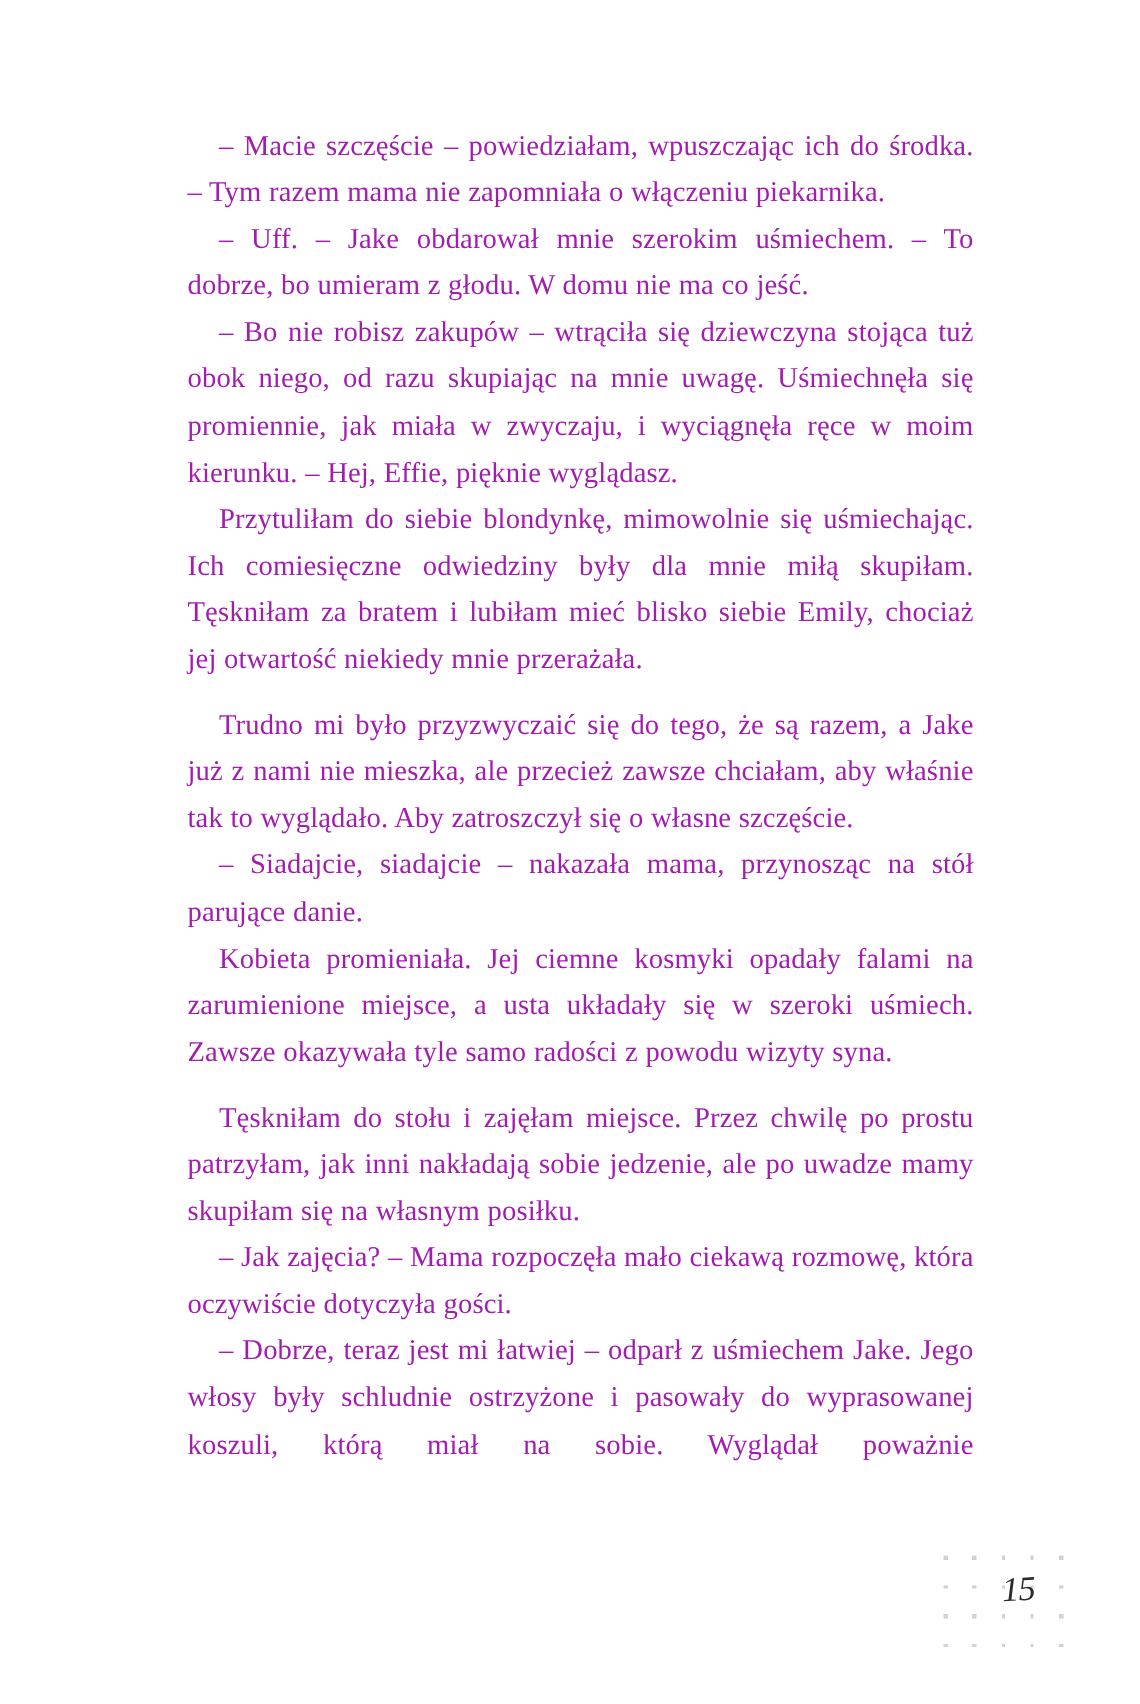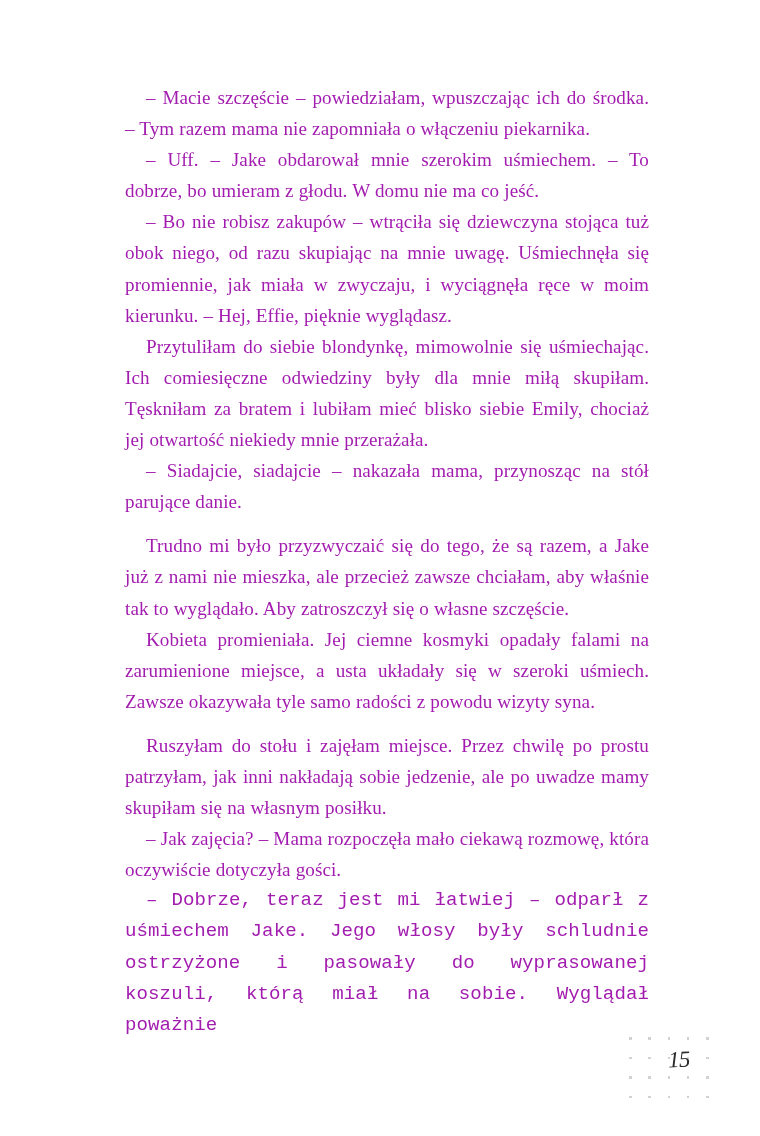--- a/index.html
+++ b/index.html
@@ -40,21 +40,20 @@
     word-spacing: 0.2px;
     -webkit-font-smoothing: antialiased;
   }
 
   .para.gap-before {
     margin-top: 13px;
   }
 
   .para:last-child {
     text-align-last: justify;
-    font-family: Liberation Mono, monospace;
   }
 
   
   .footer {
     position: absolute;
     left: 629px;
     top: 1037px;
     width: 96px;
     height: 62px;
   }
@@ -94,24 +93,24 @@
 </head>
 <body>
 
 <div class="page">
 
   <div class="text-block">
     <p class="para">– Macie szczęście – powiedziałam, wpuszczając ich do środka. – Tym razem mama nie zapomniała o włączeniu piekarnika.</p>
     <p class="para">– Uff. – Jake obdarował mnie szerokim uśmiechem. – To dobrze, bo umieram z głodu. W domu nie ma co jeść.</p>
     <p class="para">– Bo nie robisz zakupów – wtrąciła się dziewczyna stojąca tuż obok niego, od razu skupiając na mnie uwagę. Uśmiechnęła się promiennie, jak miała w zwyczaju, i wyciągnęła ręce w moim kierunku. – Hej, Effie, pięknie wyglądasz.</p>
     <p class="para">Przytuliłam do siebie blondynkę, mimowolnie się uśmiechając. Ich comiesięczne odwiedziny były dla mnie miłą skupiłam. Tęskniłam za bratem i lubiłam mieć blisko siebie Emily, chociaż jej otwartość niekiedy mnie przerażała.</p>
+    <p class="para gap-before">Trudno mi było przyzwyczaić się do tego, że są razem, a Jake już z nami nie mieszka, ale przecież zawsze chciałam, aby właśnie tak to wyglądało. Aby zatroszczył się o własne szczęście.</p>
     <p class="para">– Siadajcie, siadajcie – nakazała mama, przynosząc na stół parujące danie.</p>
-    <p class="para gap-before">Trudno mi było przyzwyczaić się do tego, że są razem, a Jake już z nami nie mieszka, ale przecież zawsze chciałam, aby właśnie tak to wyglądało. Aby zatroszczył się o własne szczęście.</p>
     <p class="para">Kobieta promieniała. Jej ciemne kosmyki opadały falami na zarumienione miejsce, a usta układały się w szeroki uśmiech. Zawsze okazywała tyle samo radości z powodu wizyty syna.</p>
-    <p class="para gap-before">Ruszyłam do stołu i zajęłam miejsce. Przez chwilę po prostu patrzyłam, jak inni nakładają sobie jedzenie, ale po uwadze mamy skupiłam się na własnym posiłku.</p>
+    <p class="para gap-before">Tęskniłam do stołu i zajęłam miejsce. Przez chwilę po prostu patrzyłam, jak inni nakładają sobie jedzenie, ale po uwadze mamy skupiłam się na własnym posiłku.</p>
     <p class="para">– Jak zajęcia? – Mama rozpoczęła mało ciekawą rozmowę, która oczywiście dotyczyła gości.</p>
     <p class="para">– Dobrze, teraz jest mi łatwiej – odparł z uśmiechem Jake. Jego włosy były schludnie ostrzyżone i pasowały do wyprasowanej koszuli, którą miał na sobie. Wyglądał poważnie</p>
   </div>
 
   <div class="footer">
     <div class="dot-grid">
       <span class="dot"></span>
       <span class="dot"></span>
       <span class="dot"></span>
       <span class="dot"></span>

